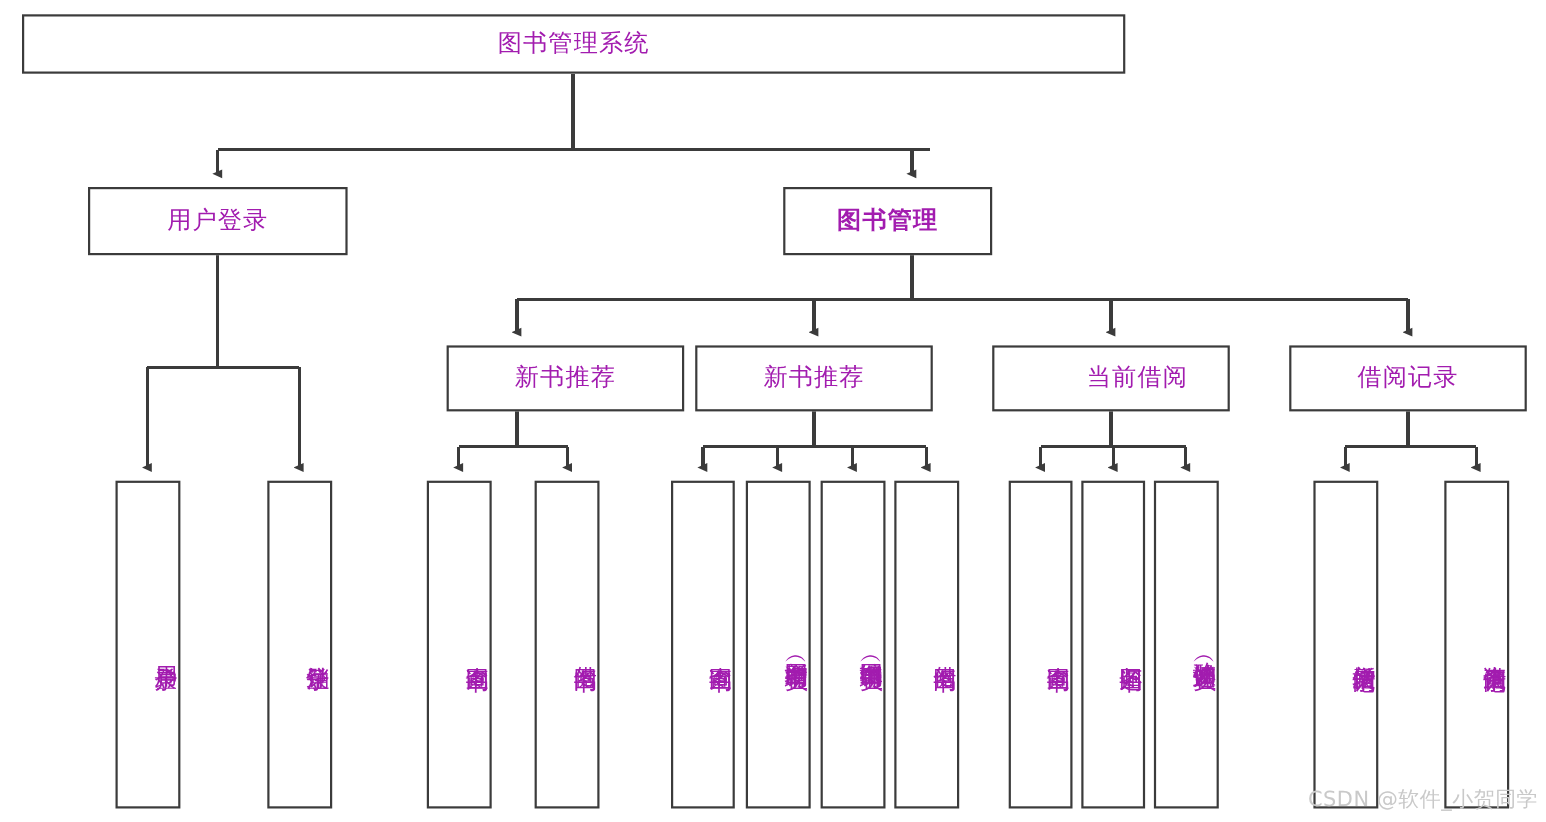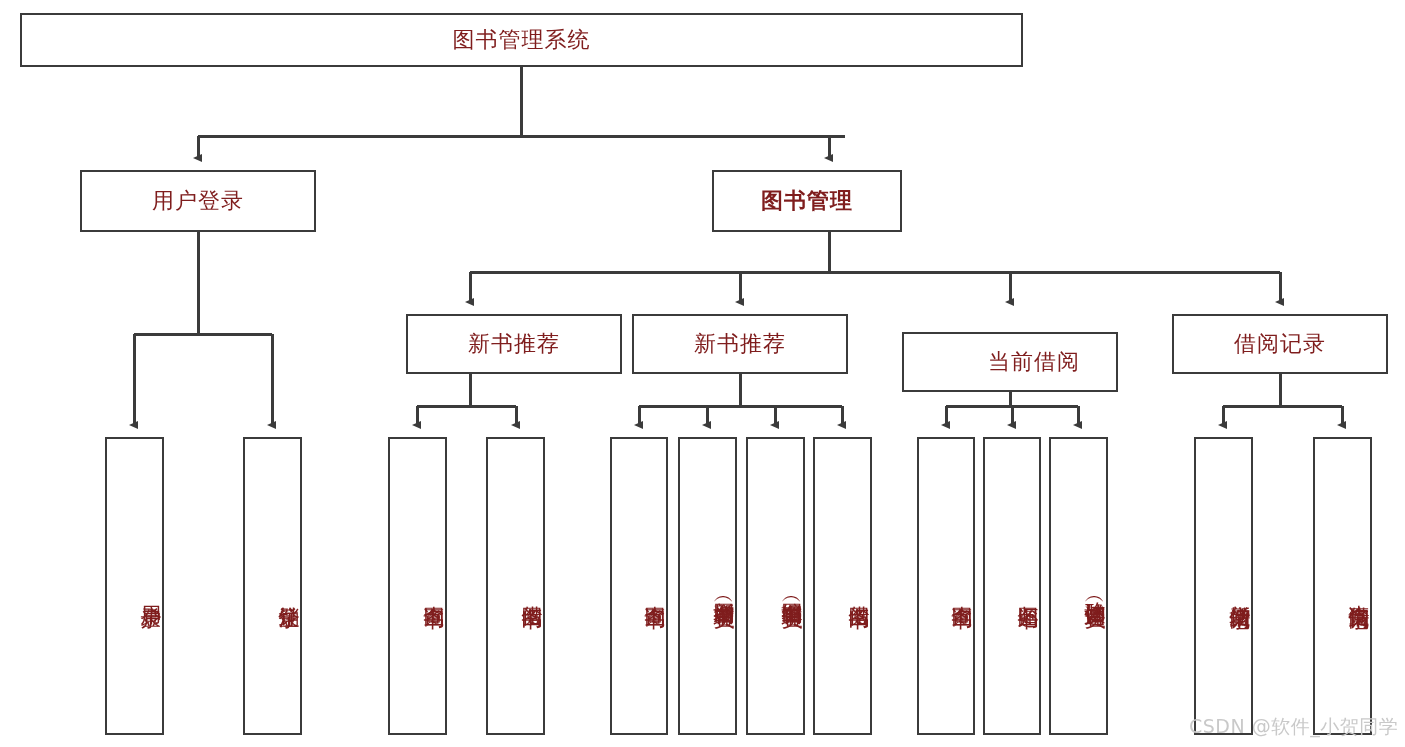--- a/index.html
+++ b/index.html
@@ -27,21 +27,21 @@
     pointer-events: none;
   }
   .node {
     position: absolute;
     box-sizing: border-box;
     border: 2px solid #3b3b3b;
     background: #ffffff;
     display: flex;
     align-items: center;
     justify-content: center;
-    color: #7f1d1d;
+    color: #a21caf;
   }
   .node-h {
     font-size: 22px;
     letter-spacing: 1px;
     line-height: 1.2;
     white-space: nowrap;
   }
   .node-v {
     font-size: 21px;
     line-height: 1.12;
@@ -123,21 +123,21 @@
     </g>
   </svg>
 
   <div class="node node-h" style="left:20px;top:13px;width:1003px;height:54px;">图书管理系统</div>
 
   <div class="node node-h" style="left:80px;top:170px;width:236px;height:62px;">用户登录</div>
   <div class="node node-h" style="left:712px;top:170px;width:190px;height:62px;font-weight:bold;">图书管理</div>
 
   <div class="node node-h" style="left:362px;top:314px;width:216px;height:60px;margin-left:44px;">新书推荐</div>
   <div class="node node-h" style="left:632px;top:314px;width:216px;height:60px;">新书推荐</div>
-  <div class="node node-h" style="left:902px;top:332px;width:216px;height:60px;padding-left:48px;">当前借阅</div>
+  <div class="node node-h" style="left:902px;top:314px;width:216px;height:60px;padding-left:48px;">当前借阅</div>
   <div class="node node-h" style="left:1172px;top:314px;width:216px;height:60px;">借阅记录</div>
 
   <div class="node node-v" style="left:105px;top:437px;width:59px;height:298px;">用户登录</div>
   <div class="node node-v" style="left:243px;top:437px;width:59px;height:298px;">注销登录</div>
 
   <div class="node node-v" style="left:388px;top:437px;width:59px;height:298px;">查询图书</div>
   <div class="node node-v" style="left:486px;top:437px;width:59px;height:298px;">借阅图书</div>
 
   <div class="node node-v" style="left:610px;top:437px;width:58px;height:298px;">查询图书</div>
   <div class="node node-v tall" style="left:678px;top:437px;width:59px;height:298px;">新增图书（管理员）</div>

